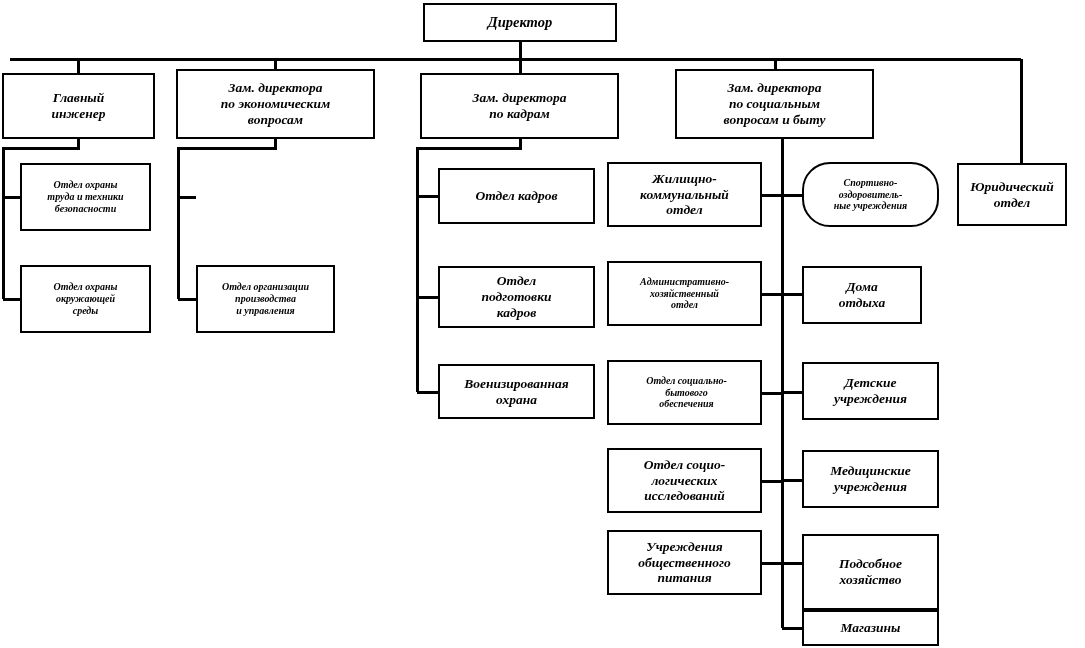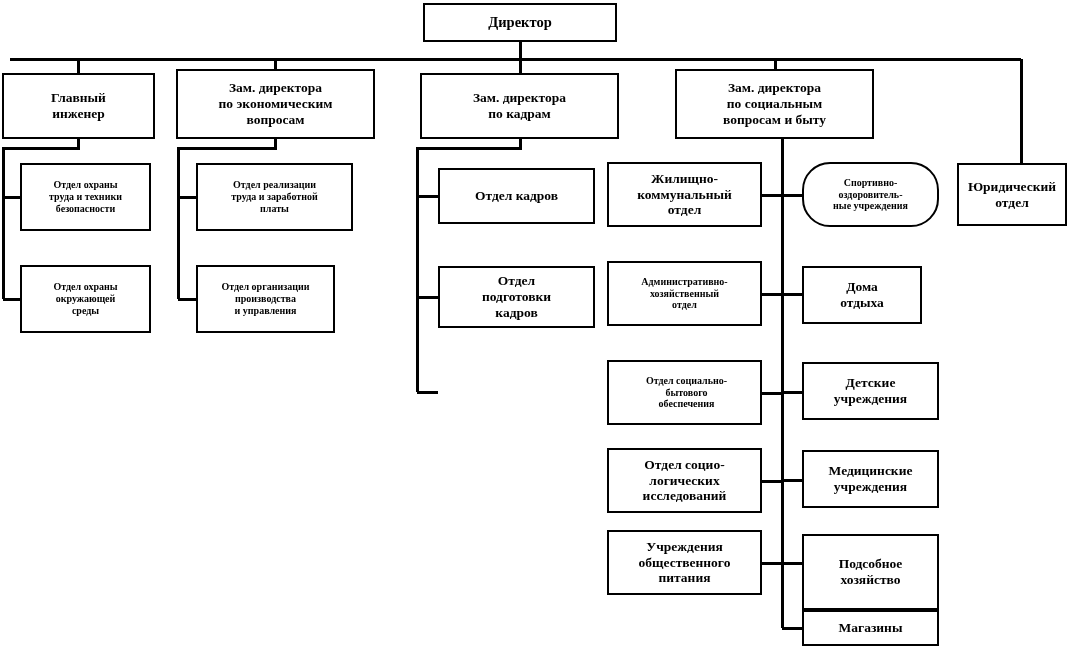--- a/index.html
+++ b/index.html
@@ -29,20 +29,21 @@
     border: 2px solid #000000;
     background: #ffffff;
     display: flex;
     align-items: center;
     text-align: center;
     font-weight: bold;
     color: #000000;
     line-height: 1.18;
     padding: 2px 4px;
     z-index: 2;
+    font-style: italic;
   }
   .node-label {
     display: block;
     width: 100%;
     white-space: pre-line;
   }
   .sz-14 { font-size: 14.5px; }
   .sz-13 { font-size: 13.5px; }
   .sz-12 { font-size: 10px; }
 </style>
@@ -130,42 +131,41 @@
 труда и техники
 безопасности</span>
   </div>
 
   <div class="node sz-12" style="left:20px; top:265px; width:131px; height:68px;">
     <span class="node-label">Отдел охраны
 окружающей
 среды</span>
   </div>
 
-  <div class="node sz-12" style="left:196px; top:163px; width:157px; height:68px;">
-    <span class="node-label">Отдел реализации
-труда и заработной
-платы</span>
-  </div>
 
   <div class="node sz-12" style="left:196px; top:265px; width:139px; height:68px;">
     <span class="node-label">Отдел организации
 производства
 и управления</span>
   </div>
 
   <div class="node sz-13" style="left:438px; top:168px; width:157px; height:56px;">
     <span class="node-label">Отдел кадров</span>
   </div>
 
   <div class="node sz-13" style="left:438px; top:266px; width:157px; height:62px;">
     <span class="node-label">Отдел
 подготовки
 кадров</span>
   </div>
 
+  <div class="node sz-13" style="left:438px; top:364px; width:157px; height:55px;">
+    <span class="node-label">Военизированная
+охрана</span>
+  </div>
 
   <div class="node sz-13" style="left:607px; top:162px; width:155px; height:65px;">
     <span class="node-label">Жилищно-
 коммунальный
 отдел</span>
   </div>
 
   <div class="node sz-12" style="left:607px; top:261px; width:155px; height:65px;">
     <span class="node-label">Административно-
 хозяйственный

